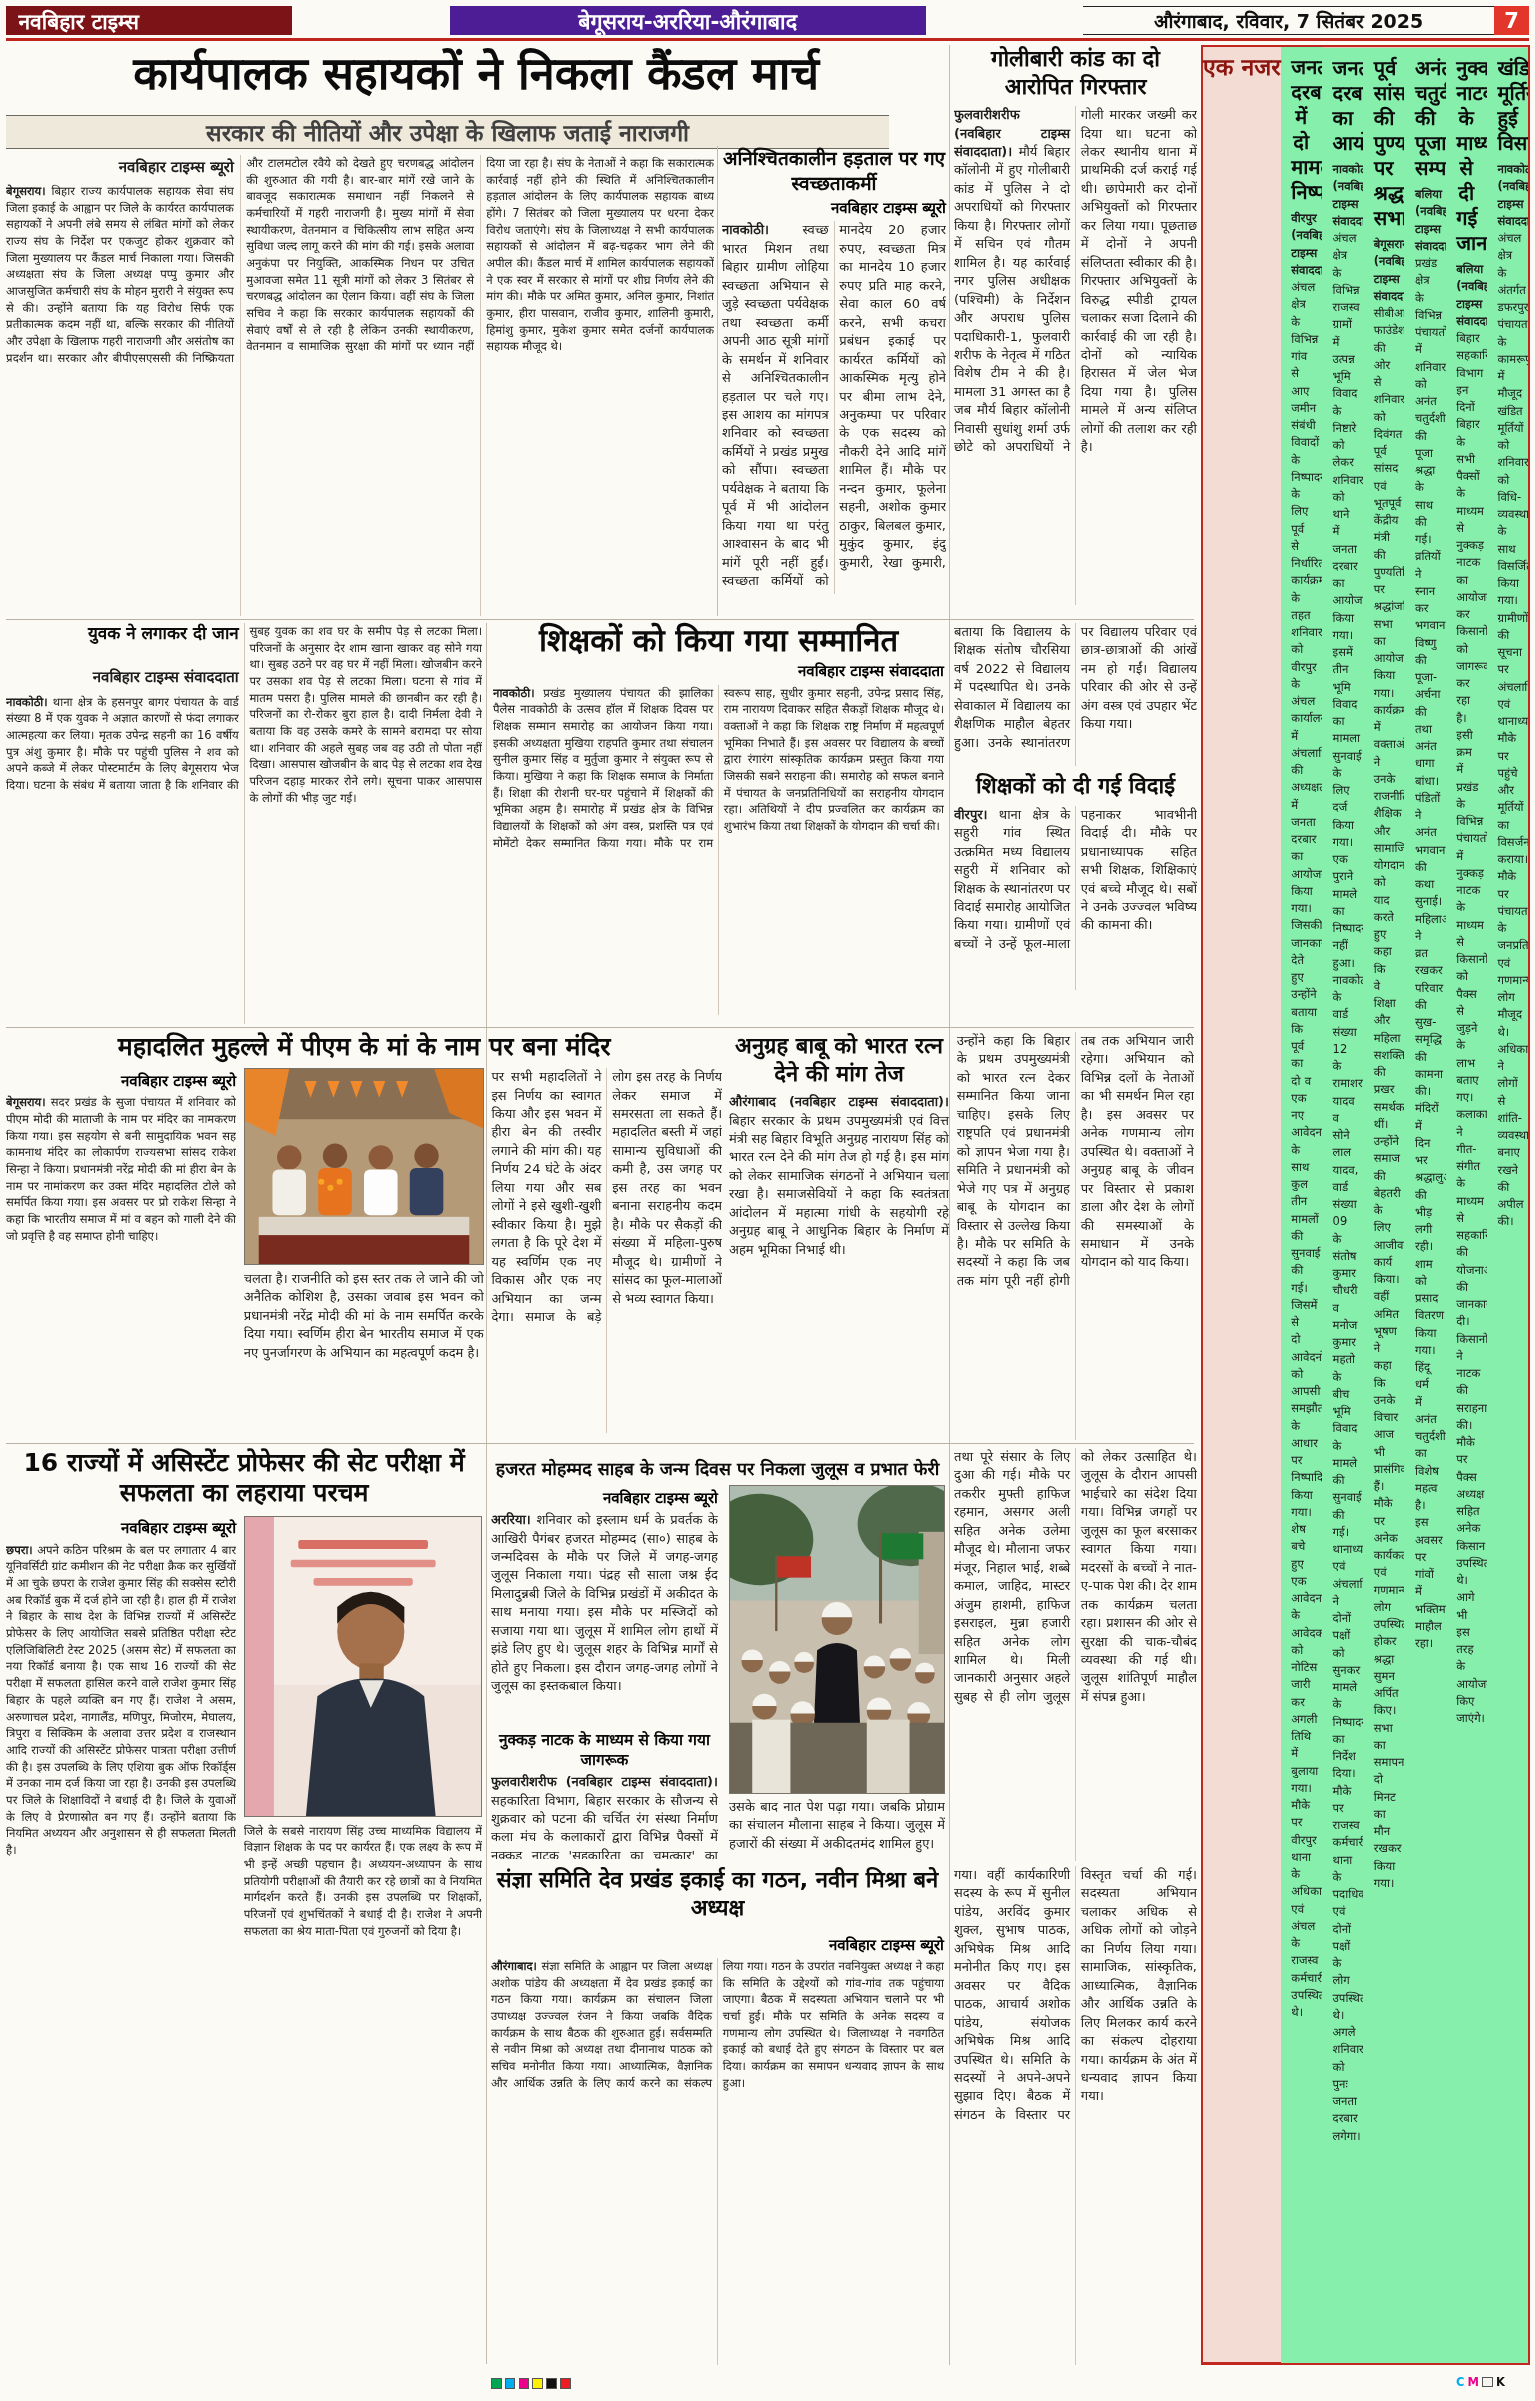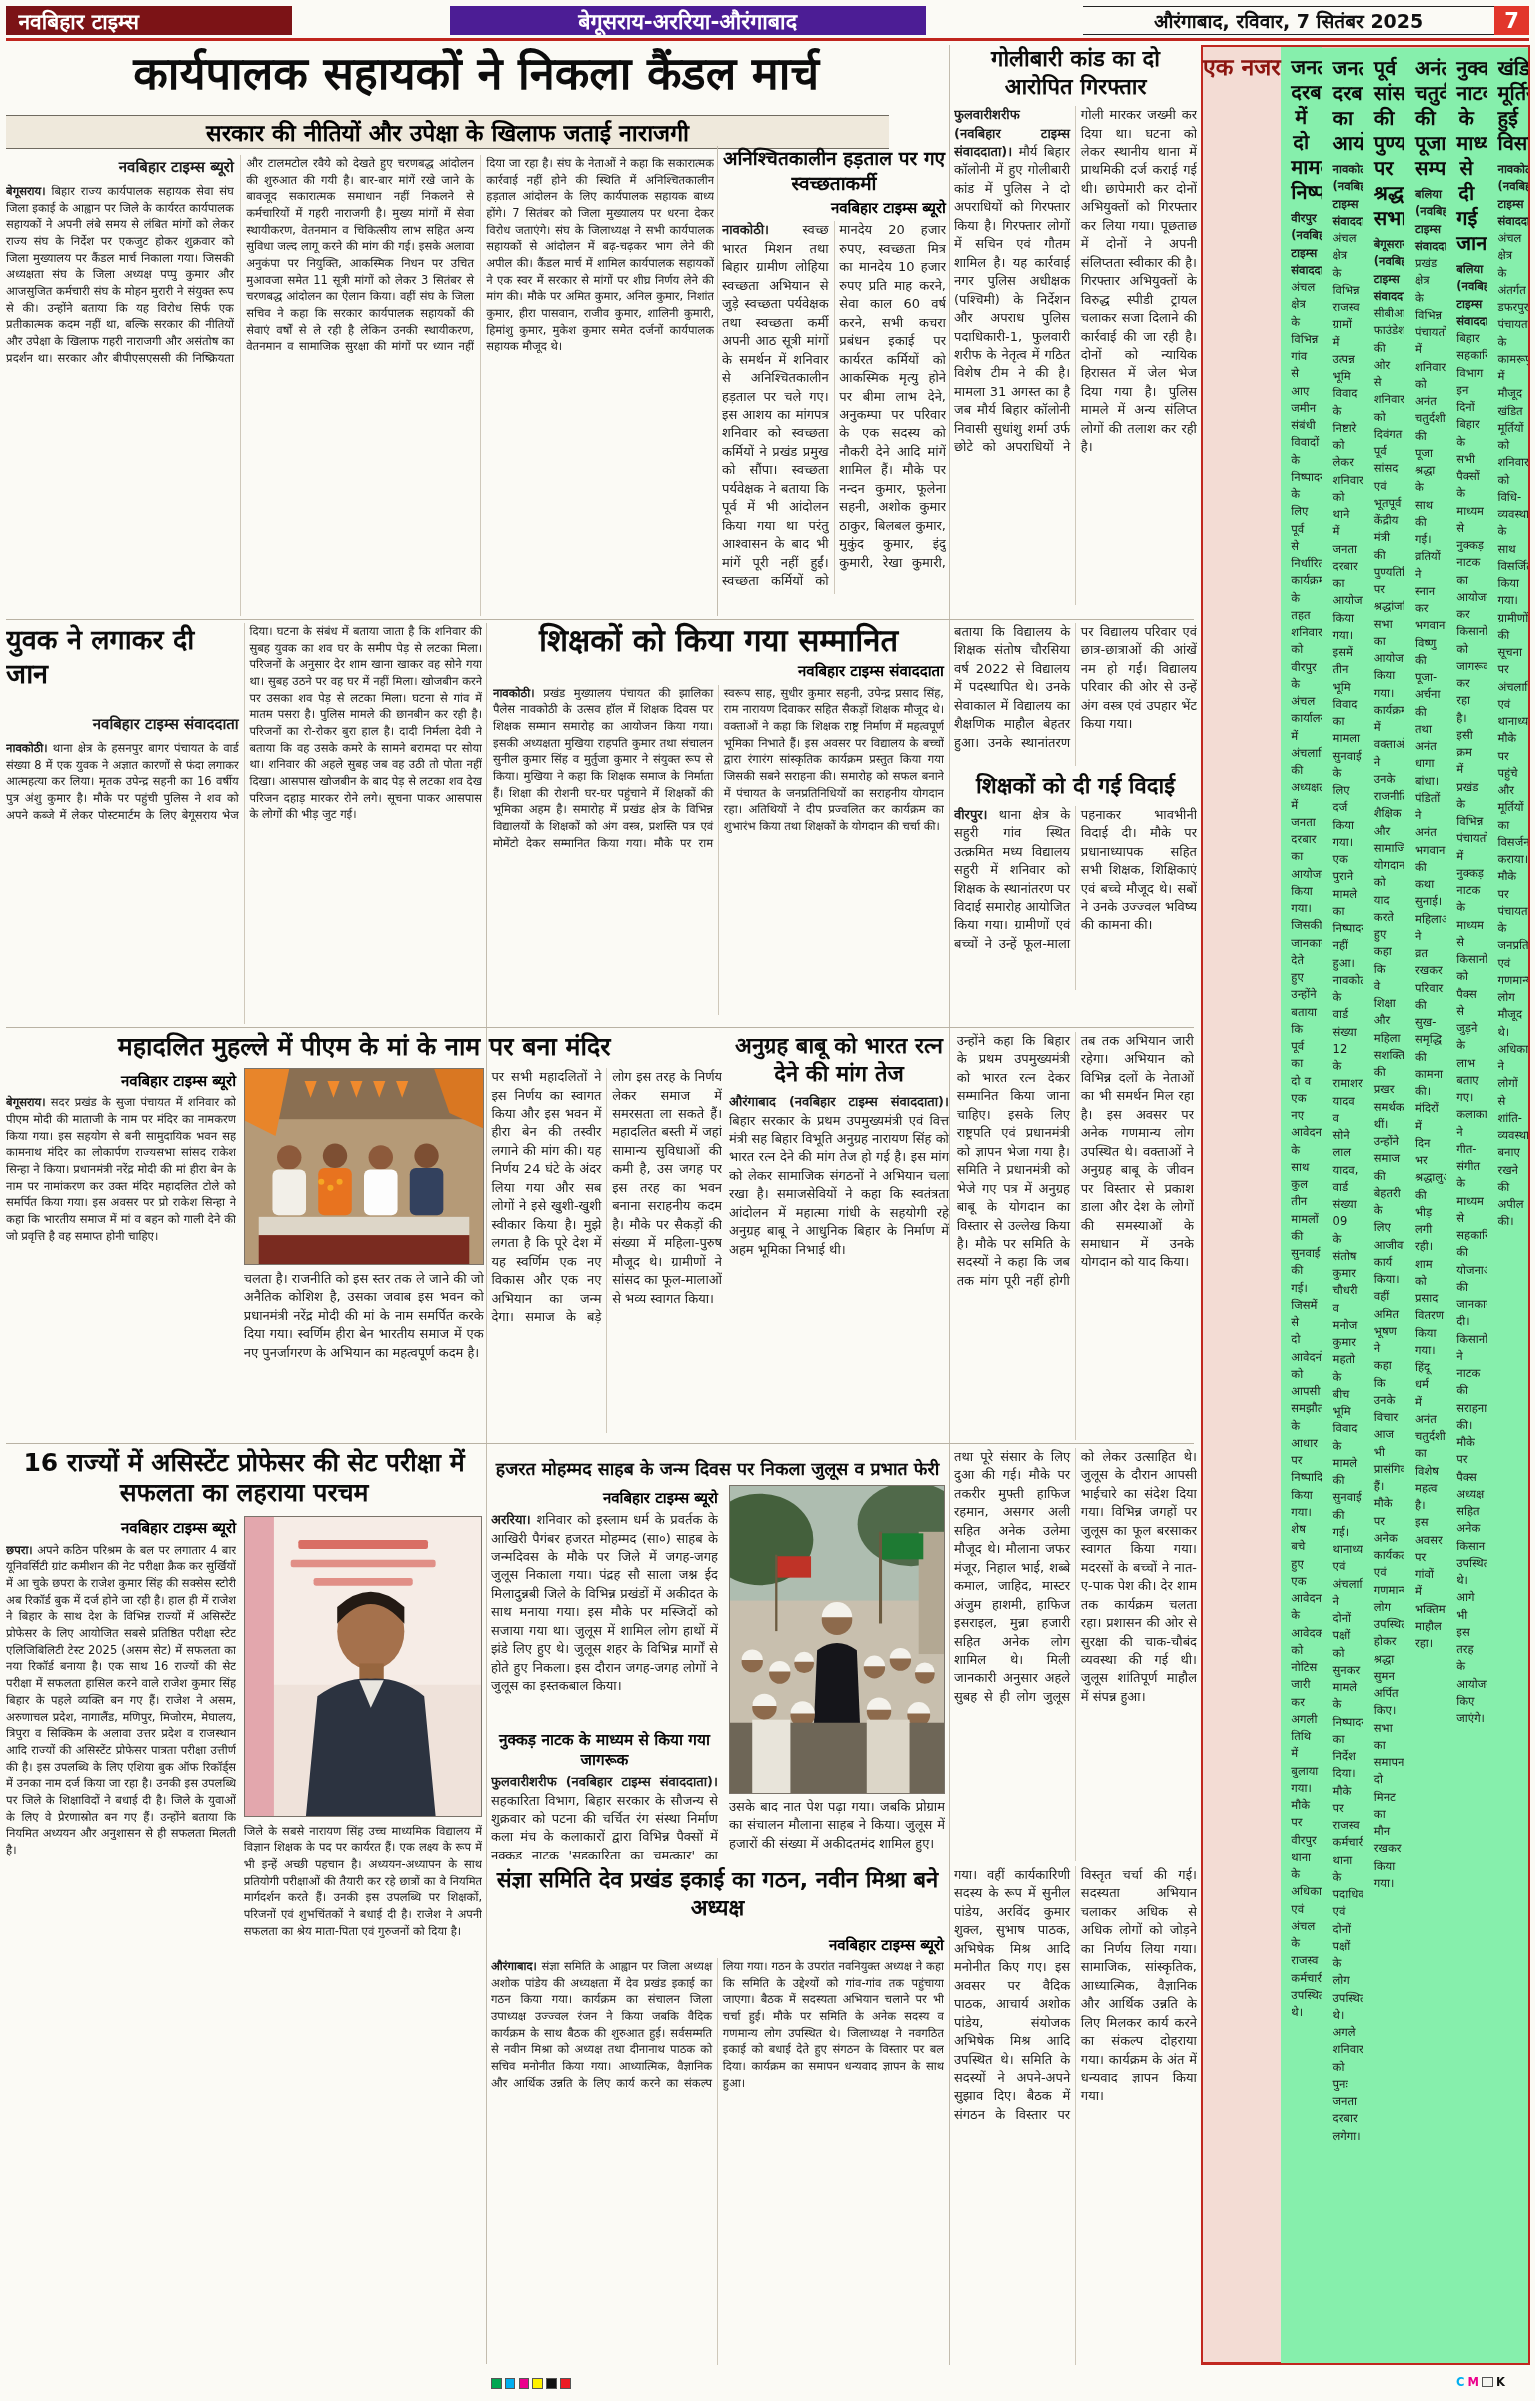--- a/index.html
+++ b/index.html
@@ -18,30 +18,30 @@
   .toprule { background:#c0251d; }
 
   h1,h2,h3 { font-weight:bold; color:#0c0c0c; text-align:center; }
   .h-lead { font-size:45px; line-height:1.3; }
   .h-big  { font-size:31px; line-height:1.15; }
   .h-med  { font-size:25px; line-height:1.2; }
   .h-sub  { font-size:22px; line-height:1.25; }
   .h-col  { font-size:19px; line-height:1.3; }
   .h-tiny { font-size:15.4px; line-height:1.3; }
 
-  .subhead { background:#efe9dc; border-top:1.5px solid #6f6a60; border-bottom:1.5px solid #6f6a60; color:#000000; font-weight:bold; font-size:23px; display:flex; align-items:center; justify-content:center; }
+  .subhead { background:#efe9dc; border-top:1.5px solid #6f6a60; border-bottom:1.5px solid #6f6a60; color:#404040; font-weight:bold; font-size:23px; display:flex; align-items:center; justify-content:center; }
 
   .body { font-size:11.5px; line-height:1.45; color:#1d1d1d; text-align:justify; overflow:hidden; }
   .body p { margin:0; }
   .small  { font-size:13px; line-height:1.42; }
   .cols2 { column-count:2; column-gap:10.7px; column-rule:0.8px solid #cfc8ba; }
   .cols3 { column-count:3; column-gap:12.3px; column-rule:0.8px solid #cfc8ba; }
   .byline { font-weight:bold; text-align:right; margin:1.5px 0 4.6px; font-size:15px; }
   .place { font-weight:bold; }
-  .inflow { text-align:left; margin-bottom:23px; font-size:27px; line-height:1.25; break-inside:avoid; }
+  .inflow { text-align:right; margin-bottom:23px; font-size:17px; line-height:1.25; break-inside:avoid; }
 
   .vline { background:#c3bcae; width:0.8px; }
   .hline { background:#b9b2a4; height:0.8px; }
 
   .photo { border:0.8px solid #7a736a; background:#cfc7b8; overflow:hidden; }
   .photo svg { display:block; width:100%; height:100%; }
 
   .row { display:flex; gap:7.7px; }
 
   

